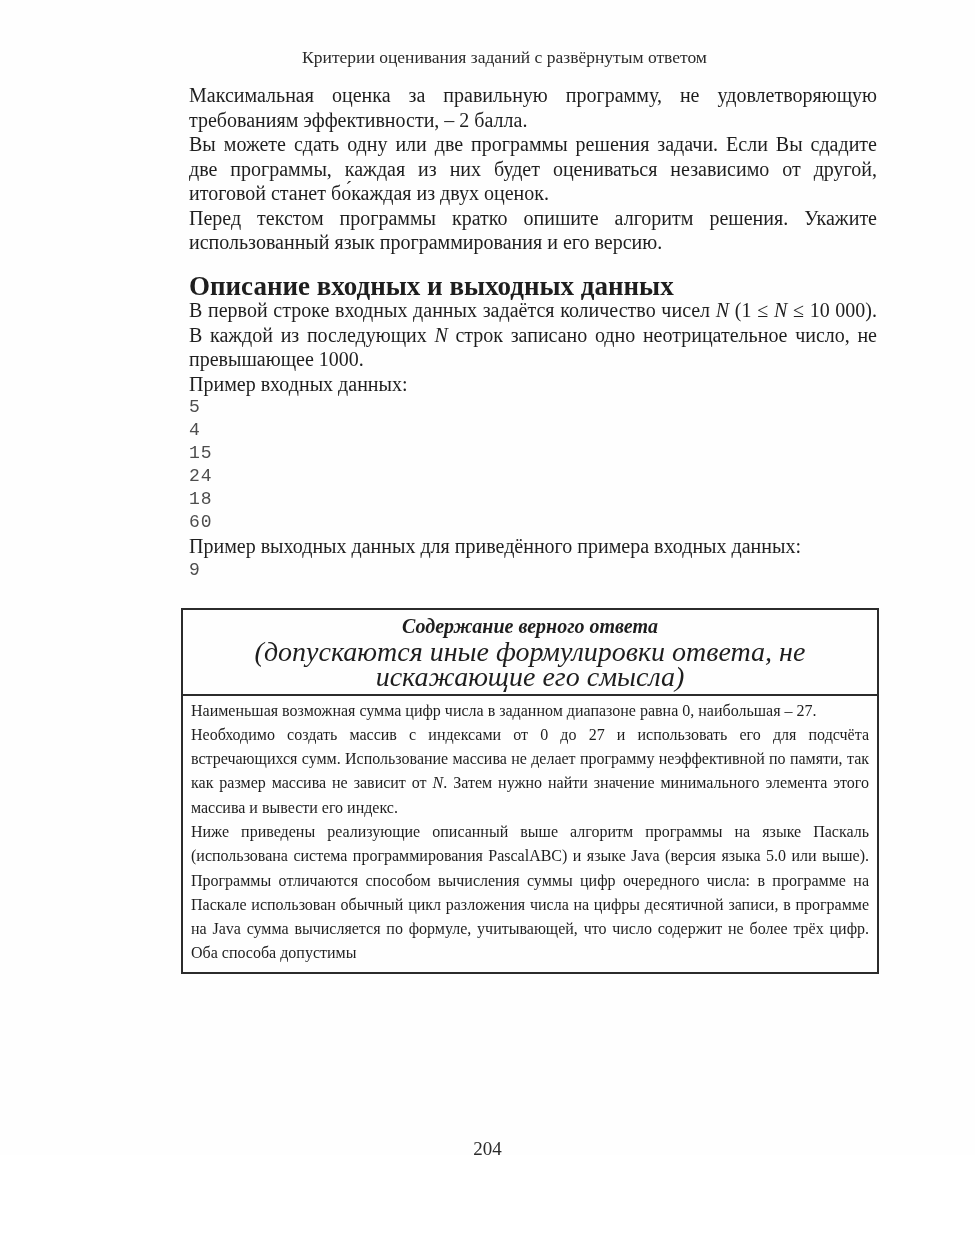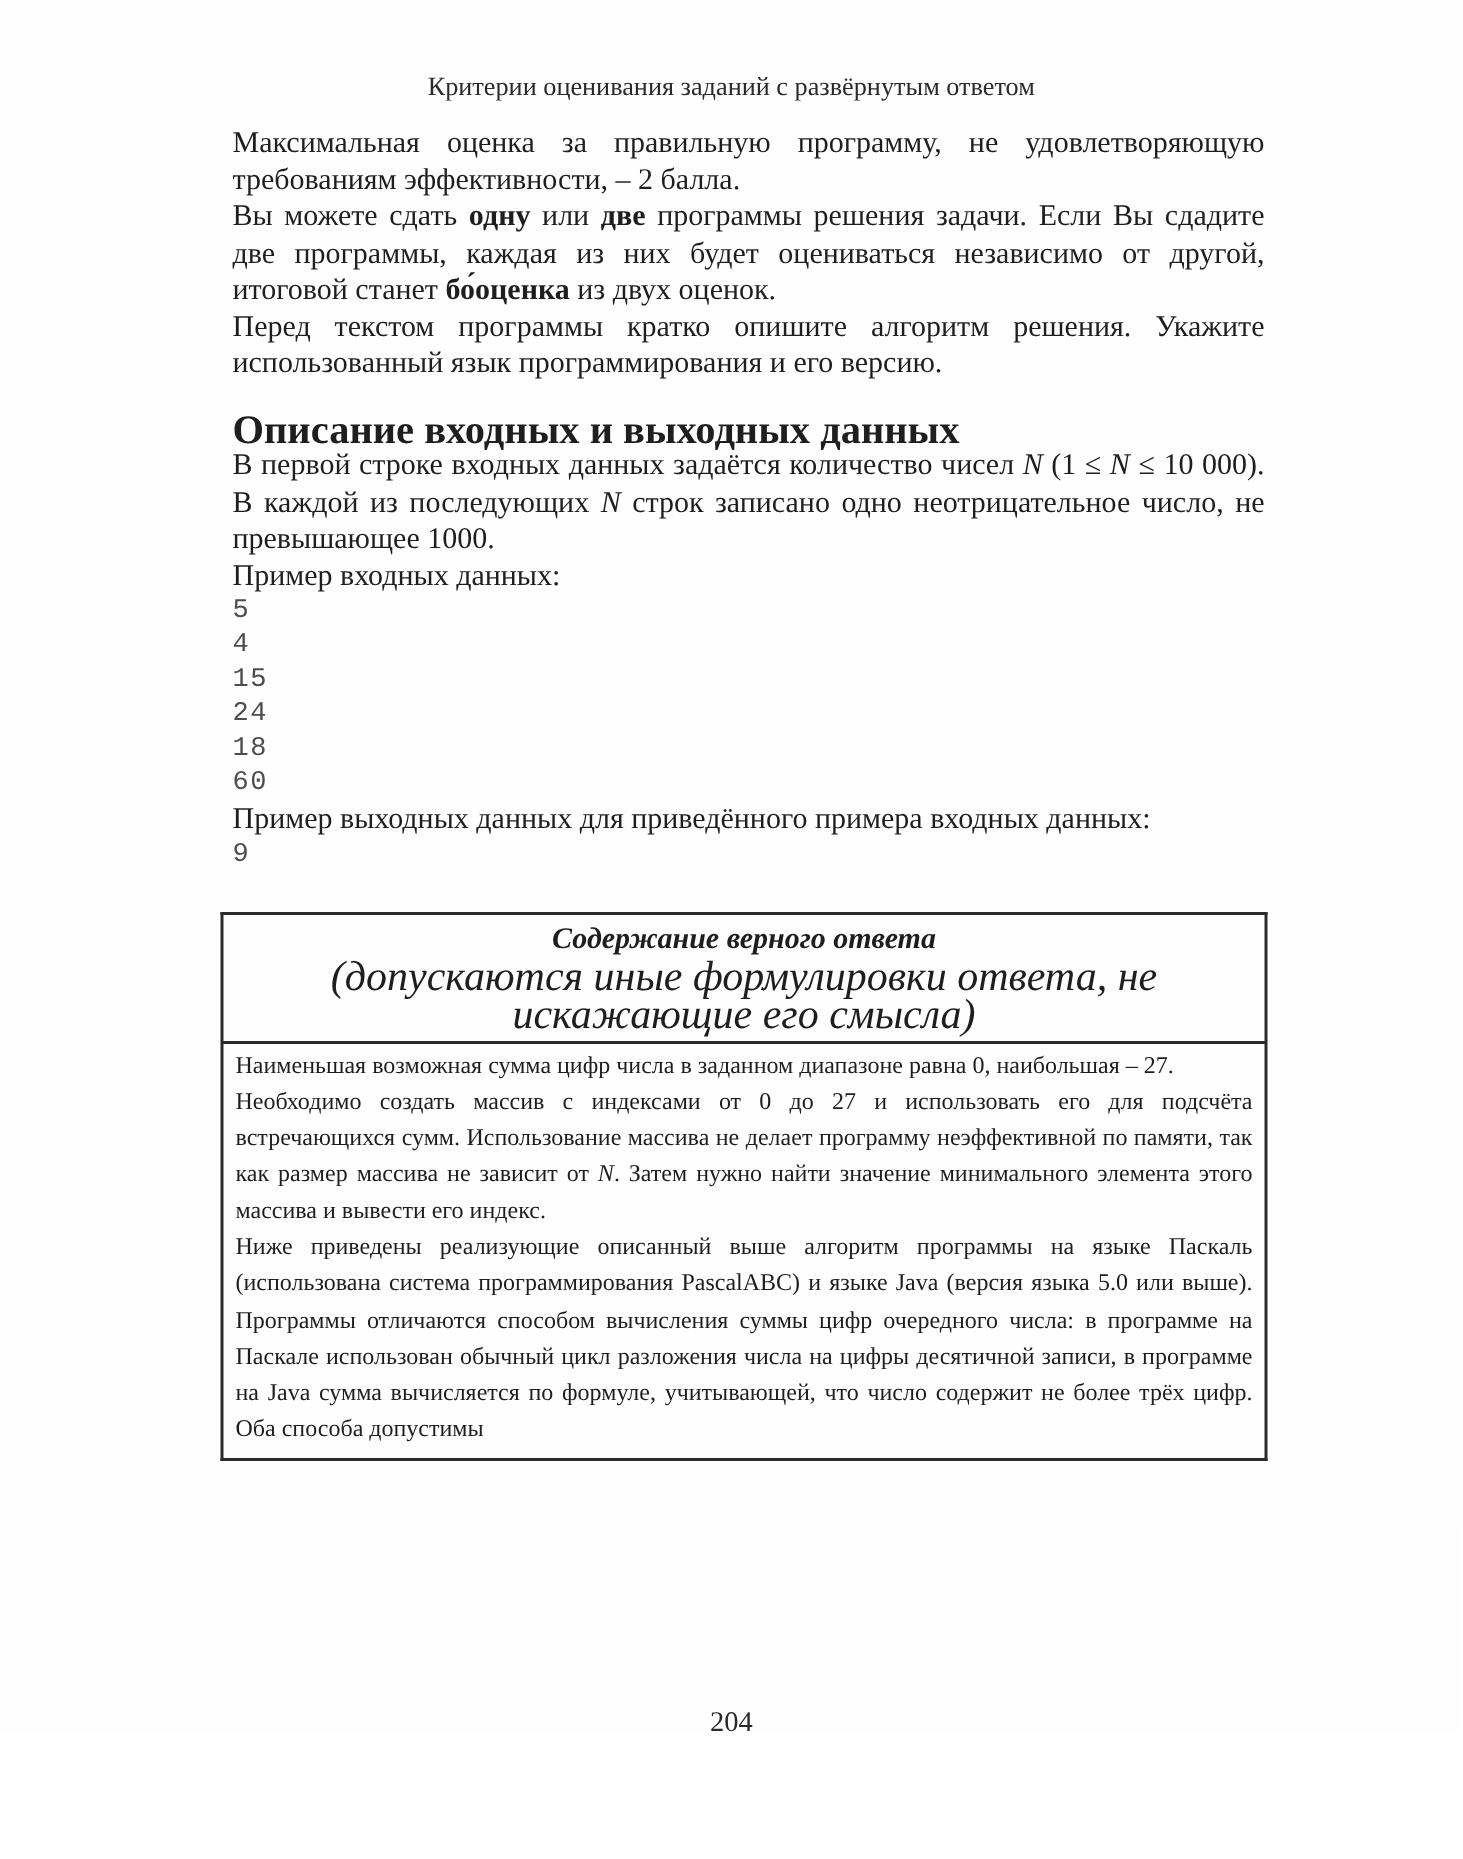--- a/index.html
+++ b/index.html
@@ -9,20 +9,21 @@
     height: 1239px;
     font-family: "Liberation Serif", serif;
     color: #1e1e1e;
     overflow: hidden;
   }
   .page {
     position: relative;
     width: 975px;
     height: 1155px;
     background: #fefefe;
+    padding-left: 34px;
   }
   .doc-header {
     padding-top: 46px;
     text-align: center;
     font-size: 17.5px;
     line-height: 22px;
     color: #2a2a2a;
   }
   .text-column {
     width: 688px;
@@ -83,35 +84,35 @@
   }
   .page-number {
     position: absolute;
     top: 1138px;
     left: 0;
     width: 100%;
     text-align: center;
     font-size: 19px;
     color: #2a2a2a;
   }
-  b { font-weight: bold; }
+  b { font-weight: normal; }
   .var { font-style: italic; }
 </style>
 </head>
 <body>
 
 <div class="page">
 
   <div class="doc-header">Критерии оценивания заданий с развёрнутым ответом</div>
 
   <div class="text-column">
 
     <div class="intro-block">
       <p class="body-par">Максимальная оценка за правильную программу, не удовлетворяющую требованиям эффективности, – 2 балла.</p>
-      <p class="body-par"><span>Вы можете сдать </span><b>одну</b><span> или </span><b>две</b><span> программы решения задачи. Если Вы сдадите две программы, каждая из них будет оцениваться независимо от другой, итоговой станет </span><b>бо́оценка</b><span> из двух оценок.</span></p>
+      <p class="body-par"><span>Вы можете сдать </span><b>одну</b><span> или </span><b>две</b><span> программы решения задачи. Если Вы сдадите две программы, каждая из них будет оцениваться независимо от другой, итоговой станет </span><b>бо́каждая</b><span> из двух оценок.</span></p>
       <p class="body-par">Перед текстом программы кратко опишите алгоритм решения. Укажите использованный язык программирования и его версию.</p>
     </div>
 
     <p class="section-heading">Описание входных и выходных данных</p>
 
     <p class="body-par"><span>В первой строке входных данных задаётся количество чисел </span><span class="var">N</span><span> (1 ≤ </span><span class="var">N</span><span> ≤ 10 000). В каждой из последующих </span><span class="var">N</span><span> строк записано одно неотрицательное число, не превышающее 1000.</span></p>
 
     <p class="italic-line">Пример входных данных:</p>
 
     <pre class="mono-block">5

